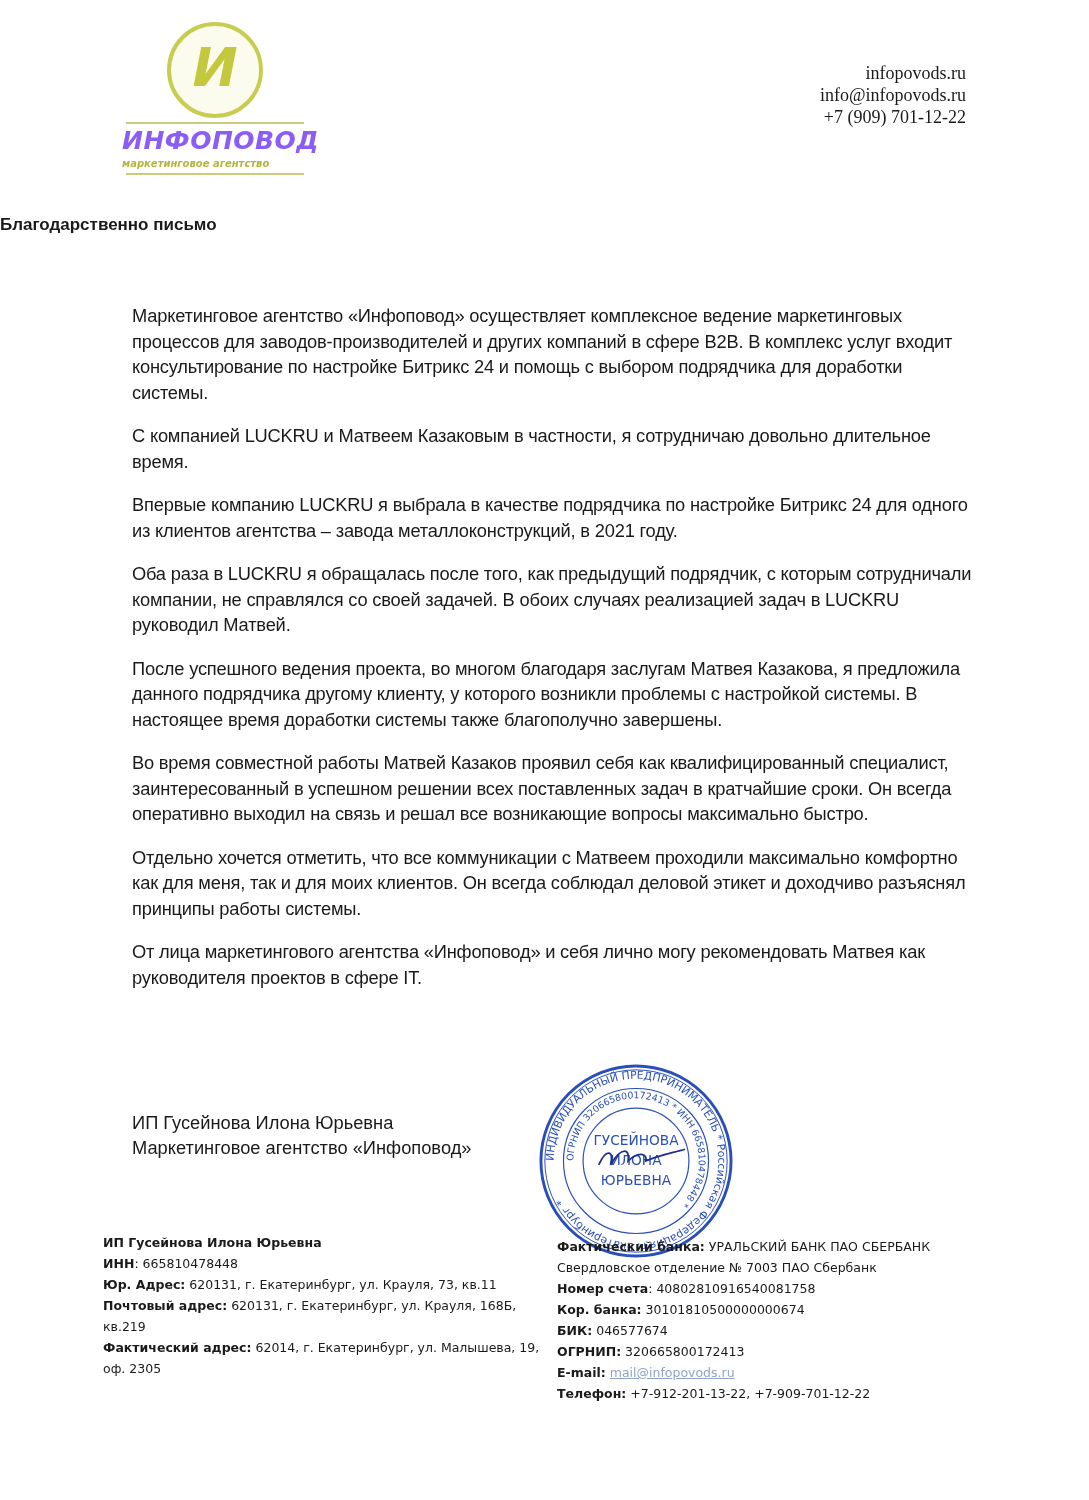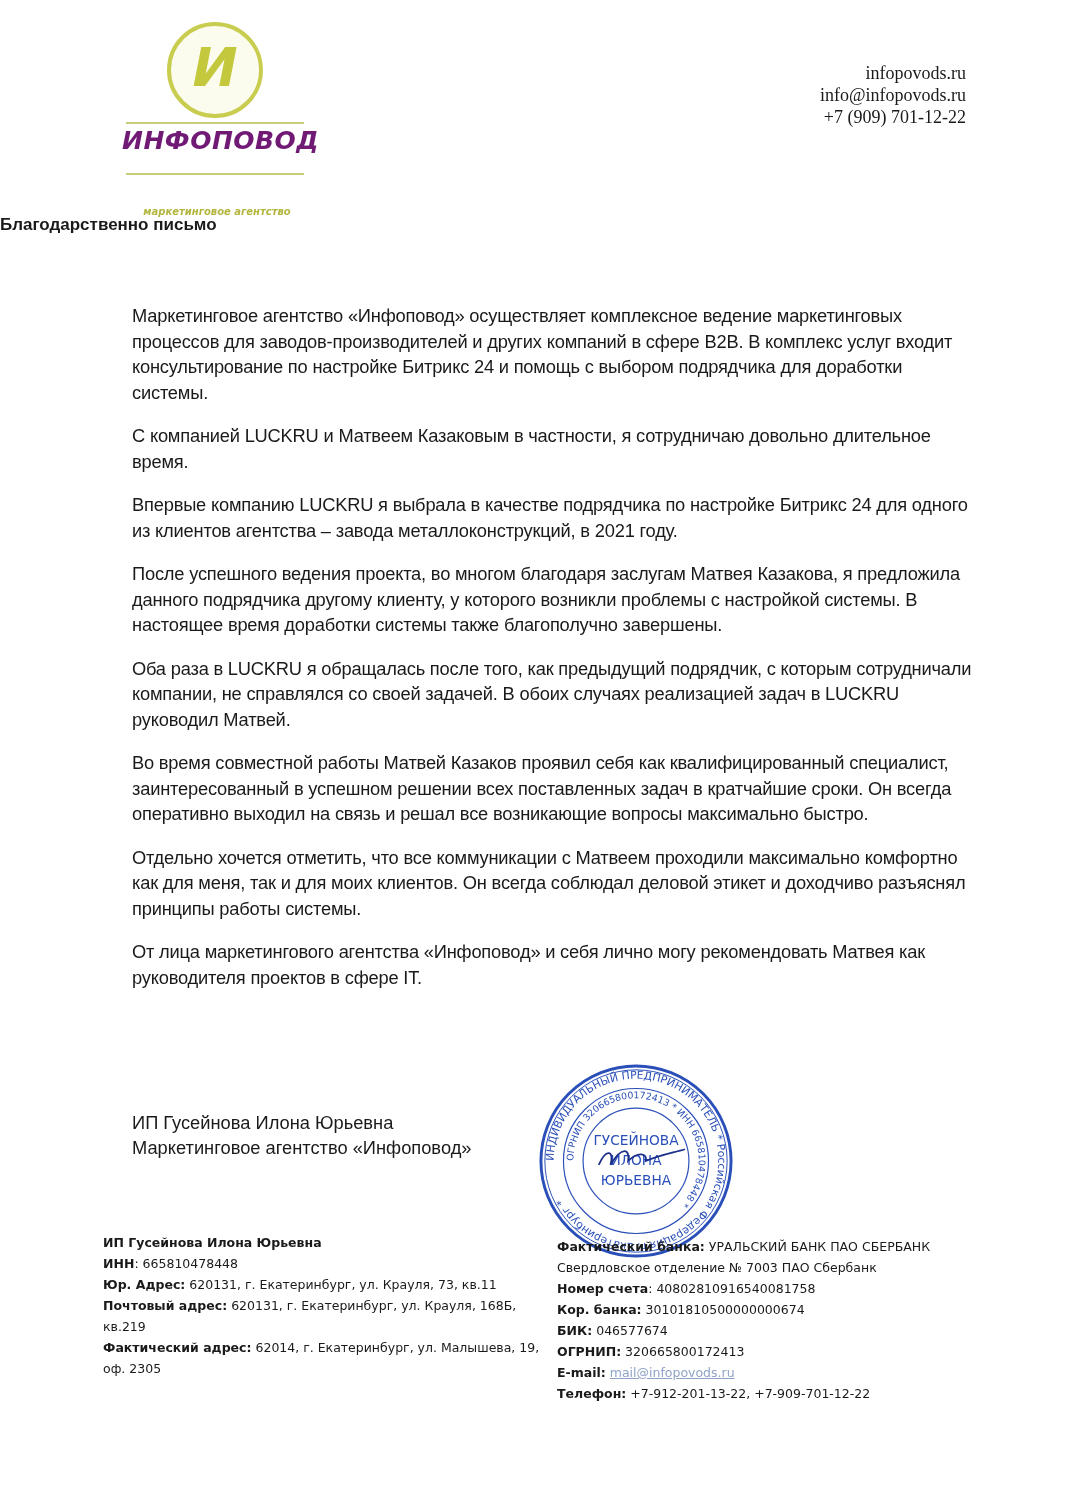--- a/index.html
+++ b/index.html
@@ -4,23 +4,23 @@
 <style>
   html, body { margin: 0; padding: 0; background: #ffffff; }
   body { width: 1089px; height: 1500px; position: relative; overflow: hidden; color: #1a1a1a; }
   .logo { position: absolute; left: 112px; top: 22px; width: 200px; height: 150px; }
   .logo-circle { position: absolute; left: 55px; top: 0; width: 96px; height: 96px; border-radius: 50%;
     border: 4px solid #c9cd4f; box-sizing: border-box; background: #fbfbee; }
   .logo-letter { position: absolute; left: 0; top: 12px; width: 100%; text-align: center;
     font-family: "DejaVu Sans", sans-serif; font-weight: bold; font-style: italic; font-size: 54px; color: #c3c83c; line-height: 60px; }
   .logo-rule { position: absolute; left: 14px; width: 178px; height: 2px; background: #c9cc7a; }
   .logo-name { position: absolute; left: 10px; top: 104px; width: 190px; text-align: center;
-    font-family: "DejaVu Sans", sans-serif; font-weight: bold; font-style: italic; font-size: 25px; color: #701a75; letter-spacing: 0.5px; }
-  .logo-sub { position: absolute; left: 10px; top: 136px; width: 190px; text-align: center;
-    font-family: "DejaVu Sans", sans-serif; font-weight: bold; font-style: italic; font-size: 10px; color: #b3b63e; margin-top: 48px; }
+    font-family: "DejaVu Sans", sans-serif; font-weight: bold; font-style: italic; font-size: 25px; color: #8b5cf6; letter-spacing: 0.5px; }
+  .logo-sub { position: absolute; left: 10px; top: 136px; width: 190px; text-align: left;
+    font-family: "DejaVu Sans", sans-serif; font-weight: bold; font-style: italic; font-size: 10px; color: #b3b63e; }
   .contacts { position: absolute; right: 123px; top: 62px; text-align: right;
     font-family: Liberation Serif, serif; font-size: 18px; line-height: 22px; color: #1a1a1a; }
   .doc-title { position: absolute; left: 0; width: 1089px; top: 215px; 
     font-family: "Liberation Sans", sans-serif; font-weight: bold; font-size: 17px; }
   .body-text { position: absolute; left: 132px; top: 303px; width: 850px;
     font-family: "Liberation Sans", sans-serif; font-size: 18.3px; line-height: 25.5px; letter-spacing: -0.2px; }
   .body-text p { margin: 0 0 18px 0; }
   .signer { position: absolute; left: 132px; top: 1110px; font-family: "Liberation Sans", sans-serif; font-size: 18.3px; line-height: 25px; }
   .stamp { position: absolute; left: 538px; top: 1063px; width: 196px; height: 196px; }
   .req { position: absolute; font-family: "DejaVu Sans", sans-serif; font-size: 12.5px; line-height: 21px; color: #1a1a1a; }
@@ -47,22 +47,22 @@
   <div>info@infopovods.ru</div>
   <div>+7 (909) 701-12-22</div>
 </div>
 
 <div class="doc-title">Благодарственно письмо</div>
 
 <div class="body-text">
   <p>Маркетинговое агентство «Инфоповод» осуществляет комплексное ведение маркетинговых процессов для заводов-производителей и других компаний в сфере B2B. В комплекс услуг входит консультирование по настройке Битрикс 24 и помощь с выбором подрядчика для доработки системы.</p>
   <p>С компанией LUCKRU и Матвеем Казаковым в частности, я сотрудничаю довольно длительное время.</p>
   <p>Впервые компанию LUCKRU я выбрала в качестве подрядчика по настройке Битрикс 24 для одного из клиентов агентства – завода металлоконструкций, в 2021 году.</p>
+  <p>Оба раза в LUCKRU я обращалась после того, как предыдущий подрядчик, с которым сотрудничали компании, не справлялся со своей задачей. В обоих случаях реализацией задач в LUCKRU руководил Матвей.</p>
   <p>После успешного ведения проекта, во многом благодаря заслугам Матвея Казакова, я предложила данного подрядчика другому клиенту, у которого возникли проблемы с настройкой системы. В настоящее время доработки системы также благополучно завершены.</p>
-  <p>Оба раза в LUCKRU я обращалась после того, как предыдущий подрядчик, с которым сотрудничали компании, не справлялся со своей задачей. В обоих случаях реализацией задач в LUCKRU руководил Матвей.</p>
   <p>Во время совместной работы Матвей Казаков проявил себя как квалифицированный специалист, заинтересованный в успешном решении всех поставленных задач в кратчайшие сроки. Он всегда оперативно выходил на связь и решал все возникающие вопросы максимально быстро.</p>
   <p>Отдельно хочется отметить, что все коммуникации с Матвеем проходили максимально комфортно как для меня, так и для моих клиентов. Он всегда соблюдал деловой этикет и доходчиво разъяснял принципы работы системы.</p>
   <p>От лица маркетингового агентства «Инфоповод» и себя лично могу рекомендовать Матвея как руководителя проектов в сфере IT.</p>
 </div>
 
 <div class="signer">
   <div>ИП Гусейнова Илона Юрьевна</div>
   <div>Маркетинговое агентство «Инфоповод»</div>
 </div>
 

